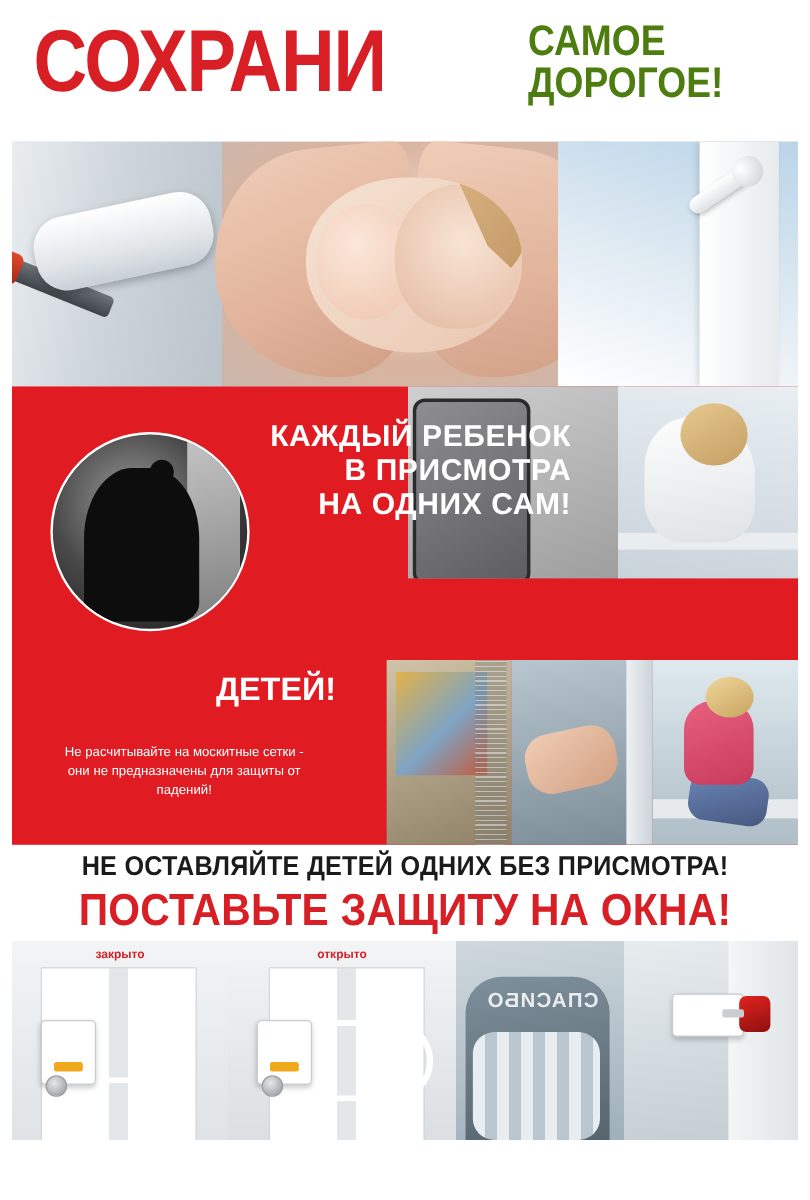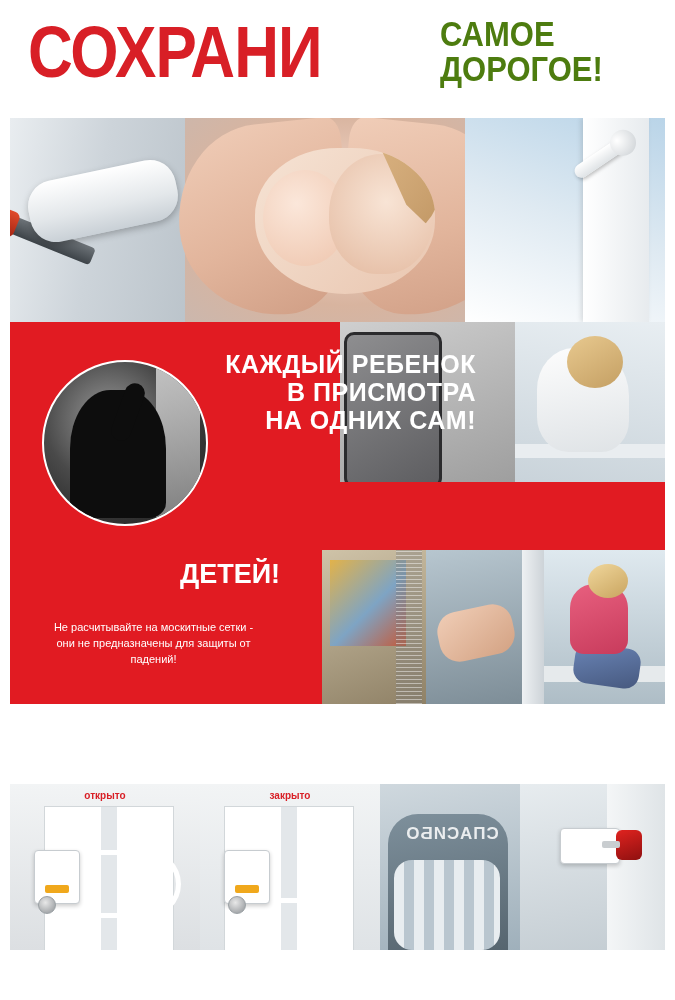--- a/index.html
+++ b/index.html
@@ -344,36 +344,40 @@
       <div class="rp-c">
         <div class="win"></div>
         <div class="sill"></div>
         <div class="girl-legs"></div>
         <div class="girl-body"></div>
         <div class="girl-hair"></div>
       </div>
     </div>
   </div>
 
+  <div class="cta">
+    <div class="line1">НЕ ОСТАВЛЯЙТЕ ДЕТЕЙ ОДНИХ БЕЗ ПРИСМОТРА!</div>
+    <div class="line2">ПОСТАВЬТЕ ЗАЩИТУ НА ОКНА!</div>
+  </div>
 
   <div class="bottom">
+    <div class="bp bp1">
+      <div class="cap">закрыто</div>
+      <div class="winframe"></div>
+      <div class="cable"></div>
+      <div class="lock"></div>
+      <div class="keyhole"></div>
+    </div>
     <div class="bp bp2">
       <div class="cap">открыто</div>
       <div class="winframe"></div>
       <div class="cable"></div>
       <div class="lock"></div>
       <div class="keyhole"></div>
     </div>
-    <div class="bp bp1">
-      <div class="cap">закрыто</div>
-      <div class="winframe"></div>
-      <div class="cable"></div>
-      <div class="lock"></div>
-      <div class="keyhole"></div>
-    </div>
     <div class="bp bp3">
       <div class="kid"></div>
       <div class="shirt"></div>
       <div class="word">СПАСИБО</div>
     </div>
     <div class="bp bp4">
       <div class="frame"></div>
       <div class="lock2"></div>
       <div class="key"></div>
     </div>

